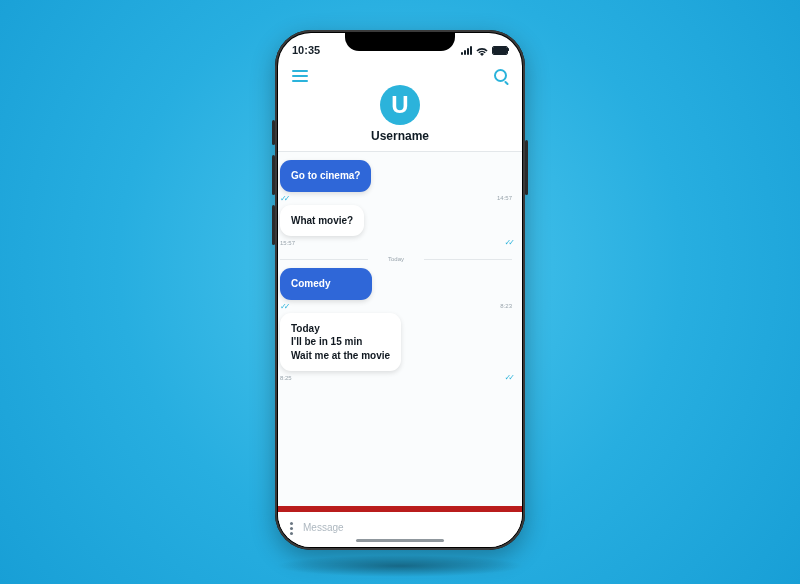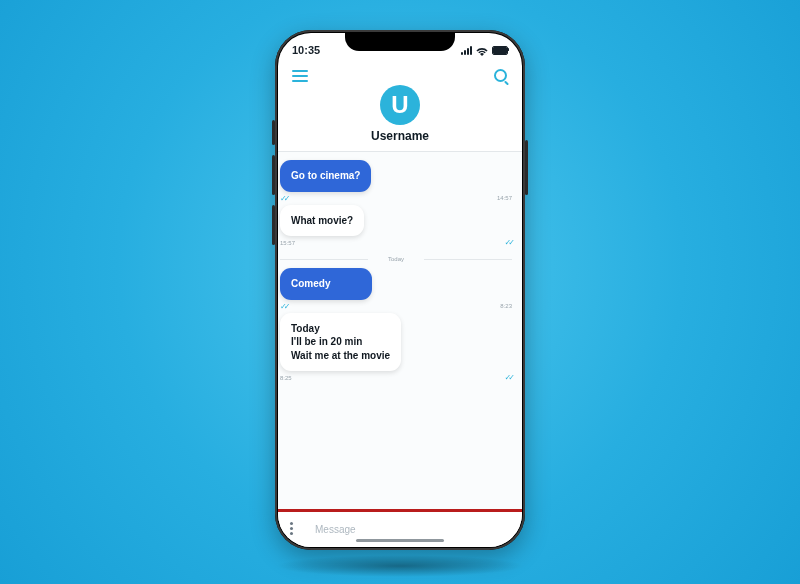--- a/index.html
+++ b/index.html
@@ -38,21 +38,21 @@
   .bubble{max-width:78%;padding:9px 11px;border-radius:11px;font-size:10px;font-weight:700;line-height:1.35;box-shadow:0 2px 5px rgba(0,0,0,0.12);}
   .bubble.sent{background:#2f67d8;color:#fff;}
   .bubble.recv{background:#fff;color:#101820;}
   .meta{display:flex;gap:3px;align-items:center;font-size:6px;color:#9aa5ad;margin-top:2px;}
   .row.left .meta{align-self:stretch;justify-content:space-between;}
   .row.right .meta{align-self:stretch;justify-content:space-between;flex-direction:row-reverse;}
   .ticks{color:#2bb3db;font-size:8px;letter-spacing:-3px;}
   .divider{text-align:center;color:#9aa5ad;font-size:6px;margin:7px 0 4px 0;position:relative;}
   .divider::before,.divider::after{content:"";position:absolute;top:50%;width:38%;border-top:1px solid #e3e7ea;}
   .divider::before{left:0;} .divider::after{right:0;}
-  .inputbar{flex:0 0 auto;border-top:3px solid #b91c1c;padding:10px 12px 12px 12px;display:flex;align-items:flex-end;gap:22px;background:#fff;}
+  .inputbar{flex:0 0 auto;border-top:6px solid #b91c1c;padding:10px 12px 12px 12px;display:flex;align-items:flex-start;gap:10px;background:#fff;}
   .dots{display:flex;flex-direction:column;gap:2px;cursor:pointer;}
   .dots span{width:3px;height:3px;border-radius:50%;background:#6b7782;}
   .msgph{flex:1;font-size:10px;color:#aeb8c0;outline:none;}
   .homebar{position:absolute;bottom:5px;left:50%;transform:translateX(-50%);width:88px;height:3px;background:#8f979d;border-radius:3px;}
 </style>
 </head>
 <body>
 
 <div class="bg">
   <div class="shadow"></div>
@@ -128,21 +128,21 @@
           </div>
           <div class="meta">
             <span class="ticks">✓✓</span>
             <span>8:23</span>
           </div>
         </div>
 
         <div class="row right">
           <div class="bubble recv">
             <div>Today</div>
-            <div>I'll be in 20 min</div>
+            <div>I'll be in 15 min</div>
             <div>Wait me at the movie</div>
           </div>
           <div class="meta">
             <span class="ticks">✓✓</span>
             <span>8:25</span>
           </div>
         </div>
 
       </div>
 

